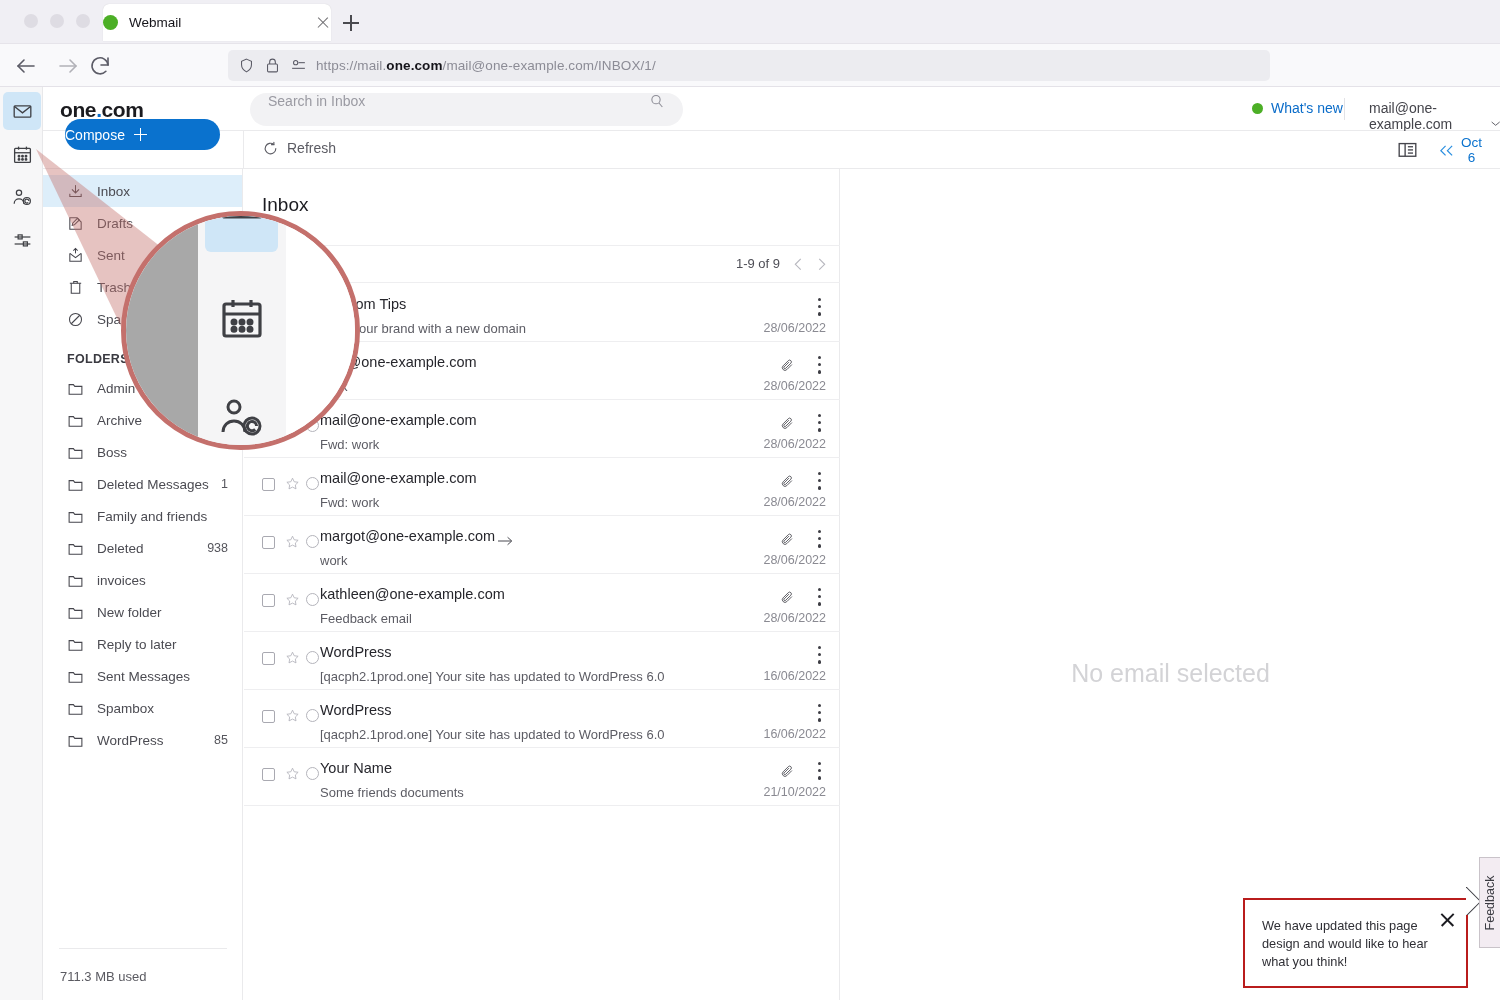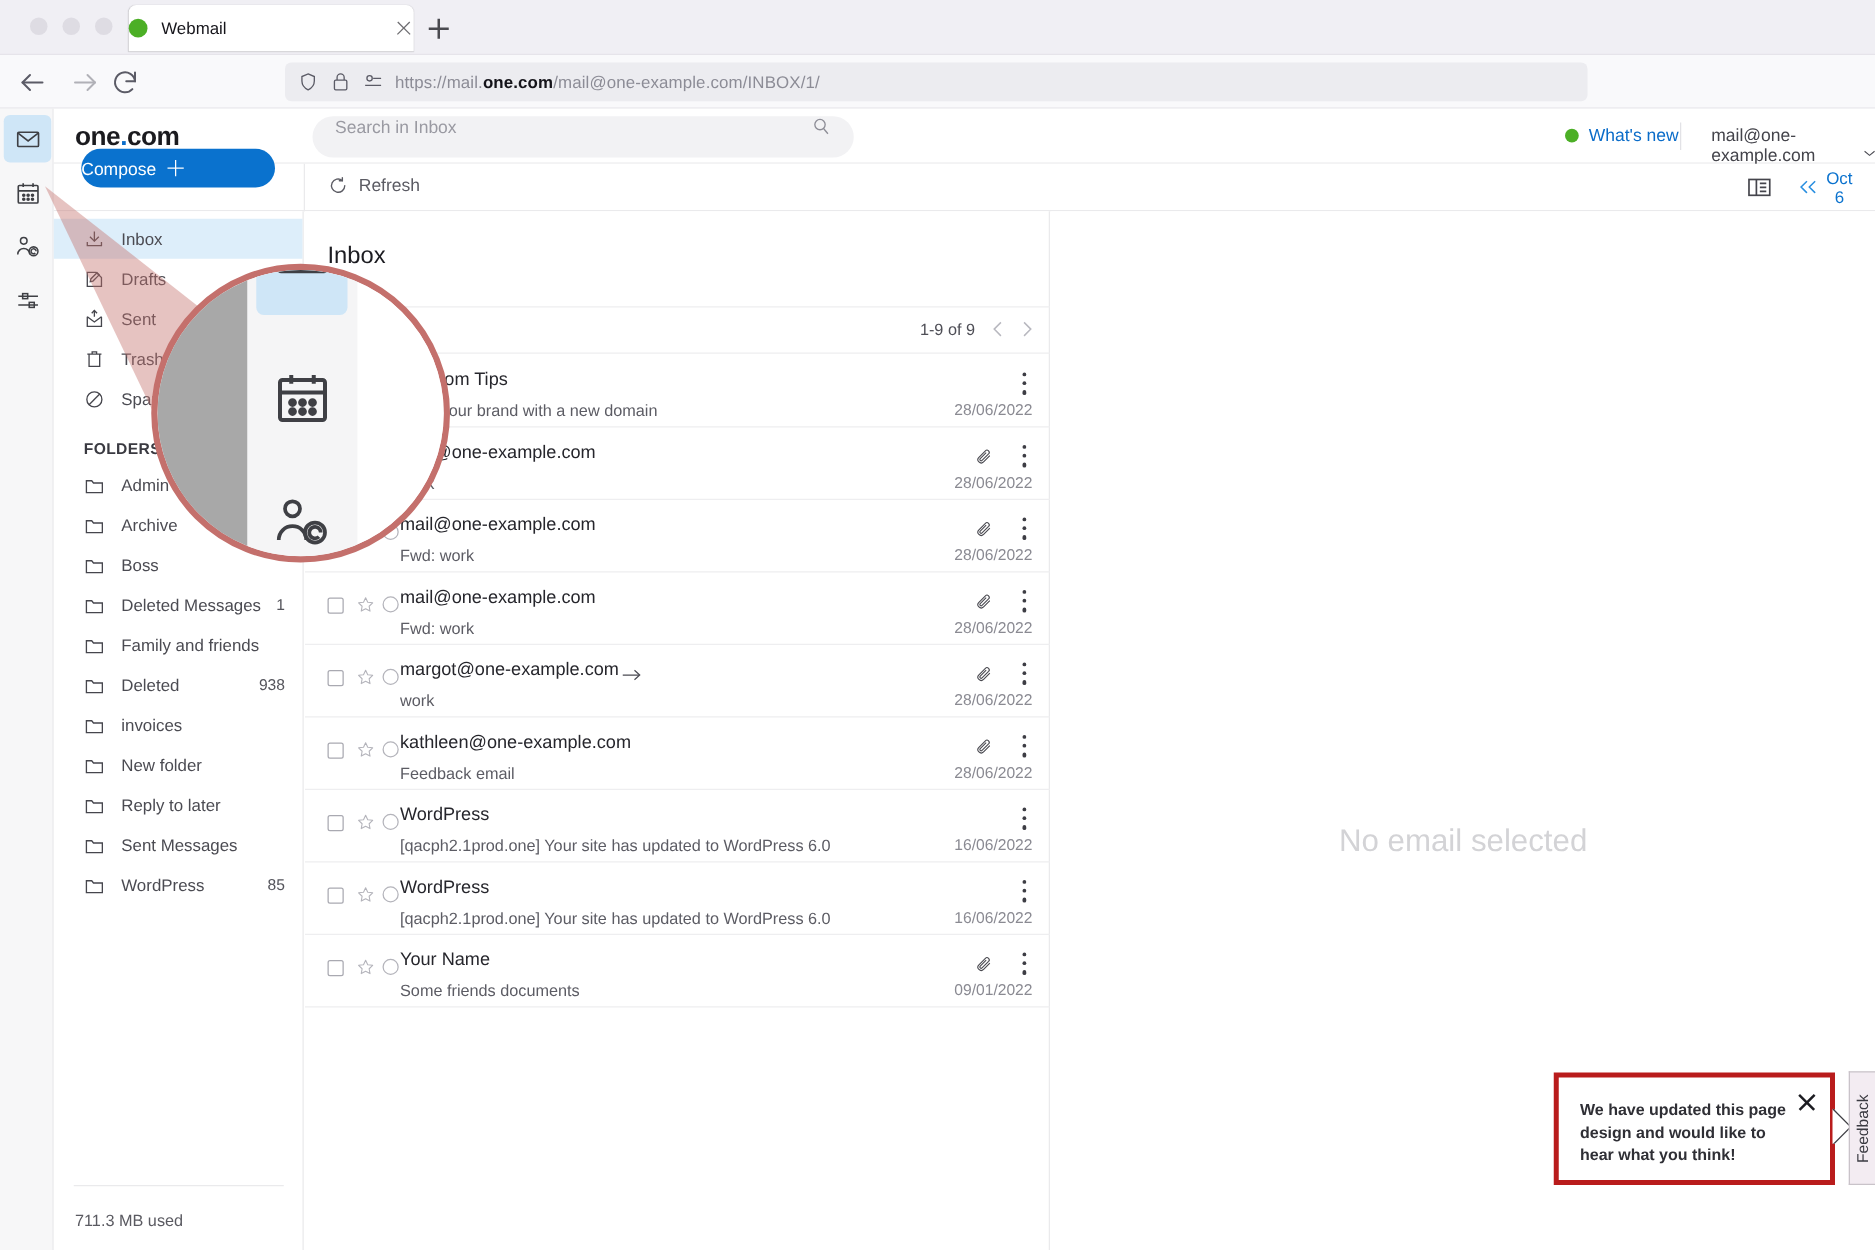--- a/index.html
+++ b/index.html
@@ -190,22 +190,22 @@
   }
 
   
   .fb-tab {
     position: absolute; left: 1479px; top: 770px; width: 21px; height: 91px;
     background: #f3ecf2; border: 1px solid #c9c3c9; border-right: none;
     display: flex; align-items: center; justify-content: center;
   }
   .fb-tab span { transform: rotate(-90deg); white-space: nowrap; font-size: 12.5px; color: #3a3a41; }
   .fb-bubble {
-    position: absolute; left: 1243px; top: 771px; width: 225px; height: 90px;
-    background: #fff; border: 4px solid #b91c1c; font-weight: bold;
+    position: absolute; left: 1243px; top: 811px; width: 225px; height: 90px;
+    background: #fff; border: 2px solid #b91c1c;
   }
   .fb-text { position: absolute; left: 17px; top: 17px; width: 168px; font-size: 12.8px; line-height: 18px; color: #2f2f35; }
   .fb-close { position: absolute; right: 10px; top: 11px; width: 17px; height: 17px; }
   .fb-close:before, .fb-close:after { content: ""; position: absolute; left: 0; top: 8px; width: 17px; height: 1.5px; background: #1c1c21; }
   .fb-close:before { transform: rotate(45deg); }
   .fb-close:after { transform: rotate(-45deg); }
   .fb-notch {
     position: absolute; left: 1466px; top: 800px; width: 14px; height: 28px; overflow: hidden;
   }
   .fb-notch:before {
@@ -531,20 +531,27 @@
           <span class="ico"><svg viewBox="0 0 24 24" fill="none" stroke="currentColor" stroke-width="1.5">
                 <path d="M3 6.5h6l2 2.5h10v11H3z"></path>
               </svg></span>
           <span class="nm">Sent Messages</span>
           <span class="ct"></span>
         </div>
         <div class="folder-row">
           <span class="ico"><svg viewBox="0 0 24 24" fill="none" stroke="currentColor" stroke-width="1.5">
                 <path d="M3 6.5h6l2 2.5h10v11H3z"></path>
               </svg></span>
+          <span class="nm">Spambox</span>
+          <span class="ct"></span>
+        </div>
+        <div class="folder-row">
+          <span class="ico"><svg viewBox="0 0 24 24" fill="none" stroke="currentColor" stroke-width="1.5">
+                <path d="M3 6.5h6l2 2.5h10v11H3z"></path>
+              </svg></span>
           <span class="nm">WordPress</span>
           <span class="ct">85</span>
         </div>
       </div>
 
       <div class="sb-divider"></div>
       <div class="storage">711.3 MB used</div>
     </div>
 
     <div class="listcol">
@@ -718,21 +725,21 @@
         </div>
 
         <div class="mailrow">
           <div class="mr-check"></div>
           <div class="mr-star"><svg viewBox="0 0 24 24" fill="none" stroke="currentColor" stroke-width="1.4" stroke-linejoin="round">
                 <polygon points="12,3.5 14.7,9.2 21,10 16.5,14.4 17.6,20.6 12,17.7 6.4,20.6 7.5,14.4 3,10 9.3,9.2"></polygon>
               </svg></div>
           <div class="mr-unread"></div>
           <div class="mr-from">Your Name</div>
           <div class="mr-subj">Some friends documents</div>
-          <div class="mr-date">09/01/2022</div>
+          <div class="mr-date">21/10/2022</div>
           <div class="mr-clip"><svg viewBox="0 0 24 24" fill="none" stroke="currentColor" stroke-width="1.4">
                 <path d="M19 10.5 11 18.5a4.2 4.2 0 0 1-6-6l8.3-8.3a2.9 2.9 0 0 1 4.1 4.1L9 16.5a1.6 1.6 0 0 1-2.3-2.3l7.6-7.6"></path>
               </svg></div>
           <div class="mr-kebab">
               <i></i>
               <i></i>
               <i></i>
             </div>
         </div>
 

